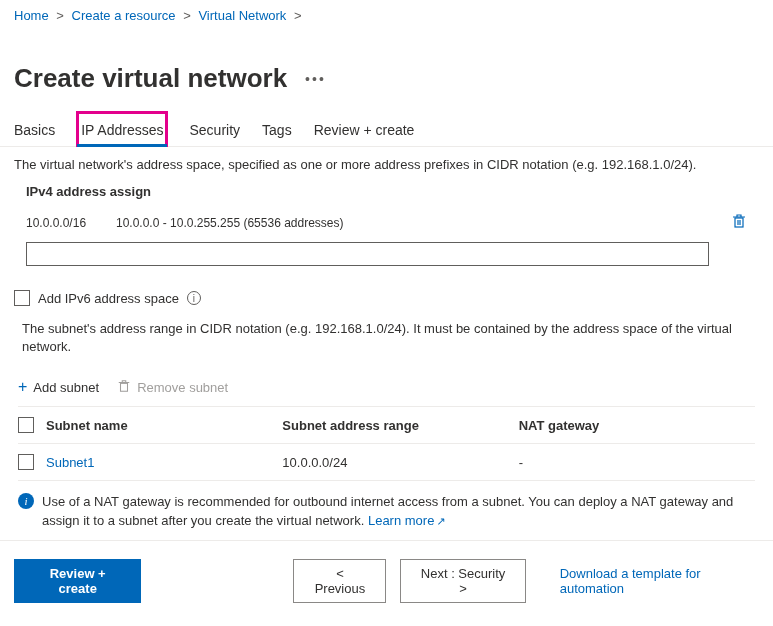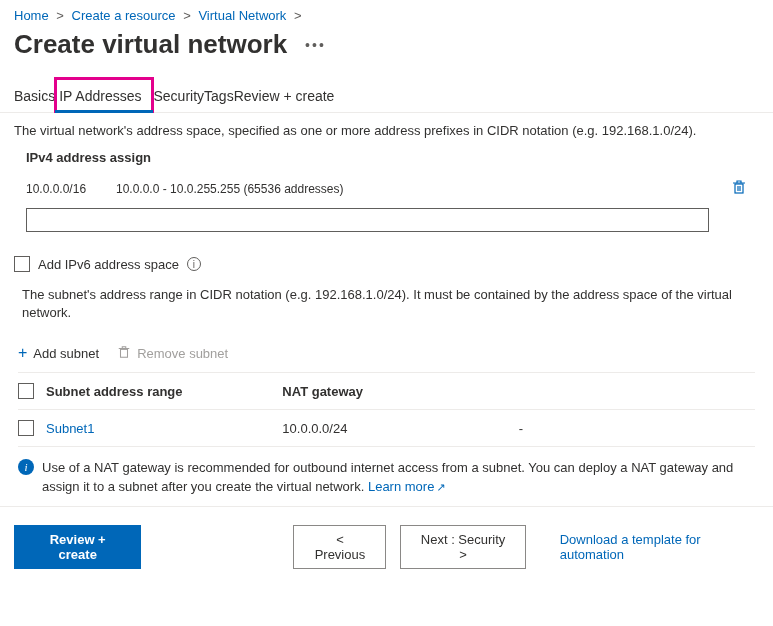--- a/index.html
+++ b/index.html
@@ -1,27 +1,27 @@
 <!DOCTYPE html>
 <html><head>
 <meta charset="utf-8">
 <style>
 * { box-sizing: border-box; margin: 0; padding: 0; }
 body { font-family: "Segoe UI", Arial, sans-serif; font-size: 13px; color: #323130; background: #fff; width: 773px; }
 .breadcrumb { padding: 8px 14px 4px; font-size: 13px; }
 .breadcrumb a { color: #0067b8; text-decoration: none; margin-top: 7px; }
 .breadcrumb .sep { color: #605e5c; margin: 0 4px; }
-.page-title-row { display: flex; align-items: center; padding: 2px 14px 18px; }
+.page-title-row { display: flex; align-items: center; padding: 2px 14px 18px; margin-top: 34px; }
 .page-title { font-size: 26px; font-weight: 600; color: #323130; }
 .ellipsis { margin-left: 18px; color: #605e5c; font-size: 14px; letter-spacing: 2px; cursor: pointer; }
-.tabs { display: flex; padding: 0 14px; border-bottom: 1px solid #edebe9; }
+.tabs { display: flex; gap: 22px; padding: 0 14px; border-bottom: 1px solid #edebe9; }
 .tab { font-size: 14px; padding: 10px 0 8px; color: #323130; cursor: pointer; position: relative; }
 .tab.active { font-weight: 400; }
 .tab.active::after { content: ""; position: absolute; left: 0; right: 0; bottom: -1px; height: 3px; background: #0067b8; }
-.tab.highlight { outline: 3px solid #e3008c; outline-offset: -2px; padding-left:4px; padding-right:12px;}
+.tab.highlight { outline: 3px solid #e3008c; outline-offset: -2px; padding-left:4px; padding-right:4px;}
 .desc { padding: 10px 14px 0; font-size: 13px; color: #323130; }
 .section-label { font-weight: 600; padding: 12px 26px 6px; font-size: 13px; }
 .addr-row { display:flex; align-items:center; padding: 8px 26px 6px; font-size:12px;}
 .addr-row .cidr { width: 90px; }
 .addr-row .range { color:#323130; }
 .addr-row .trash { margin-left:auto; color:#0067b8; cursor:pointer; }
 .addr-input { display:block; margin: 4px 26px 10px; width: calc(100% - 90px); border:1px solid #605e5c; height:24px; padding:2px 6px; font-size:13px;}
 .chk-row { display:flex; align-items:center; padding: 14px 14px 4px; gap:8px;}
 .chk { width:16px; height:16px; border:1px solid #605e5c; cursor:pointer; }
 .info-circle { display:inline-flex; width:14px; height:14px; border:1px solid #605e5c; border-radius:50%; align-items:center; justify-content:center; font-size:10px; color:#605e5c; cursor:pointer;}
@@ -108,20 +108,21 @@
           <path d="M2 4h12M6 4V2h4v2"></path>
         </svg>
     </span>
     <span>Remove subnet</span>
   </div>
 </div>
 
 <div class="subnet-table">
   <div class="subnet-header">
     <span class="chk"></span>
+    <span>Subnet name</span>
     <span>Subnet address range</span>
     <span>NAT gateway</span>
   </div>
   <div class="subnet-row">
     <span class="chk"></span>
     <a href="#">Subnet1</a>
     <span>10.0.0.0/24</span>
     <span>-</span>
   </div>
 </div>

